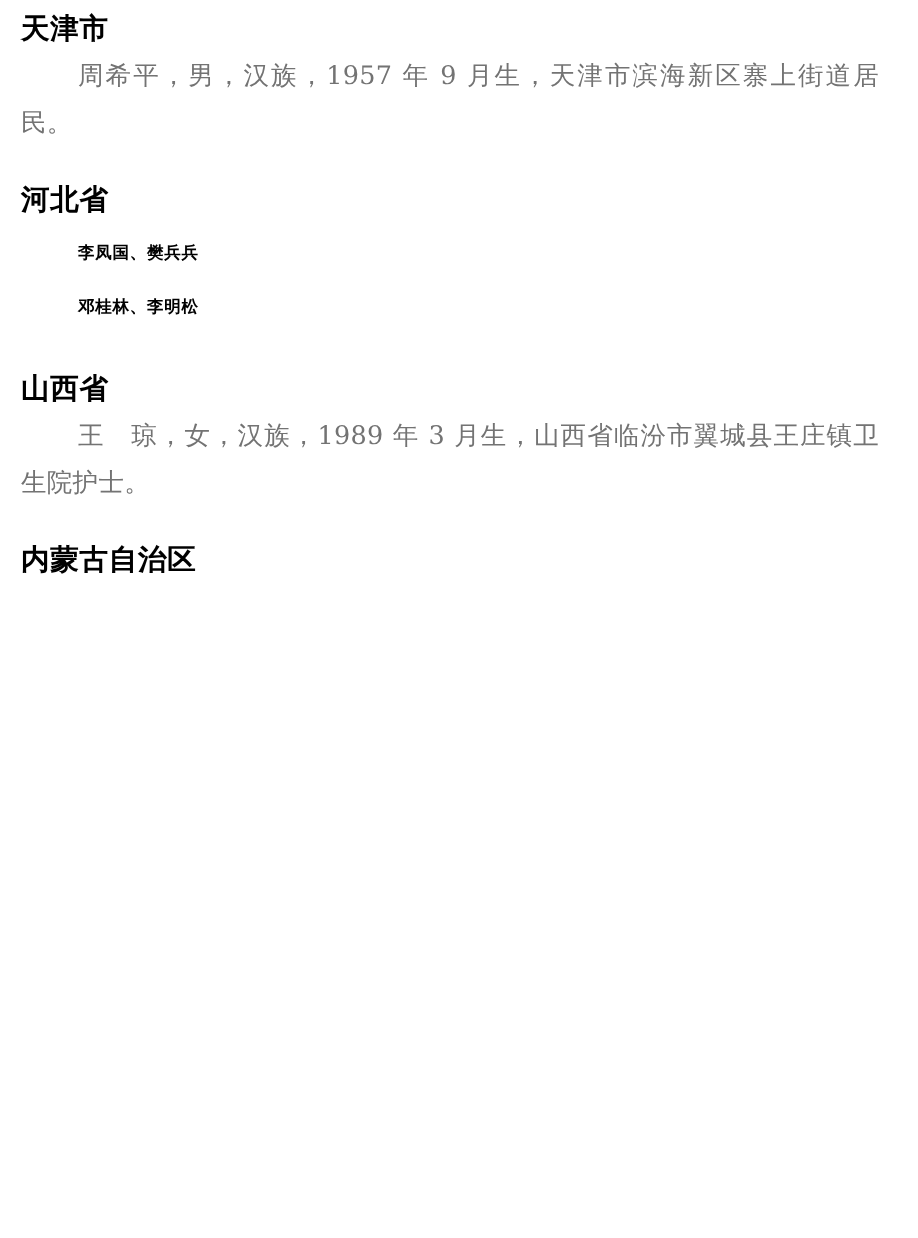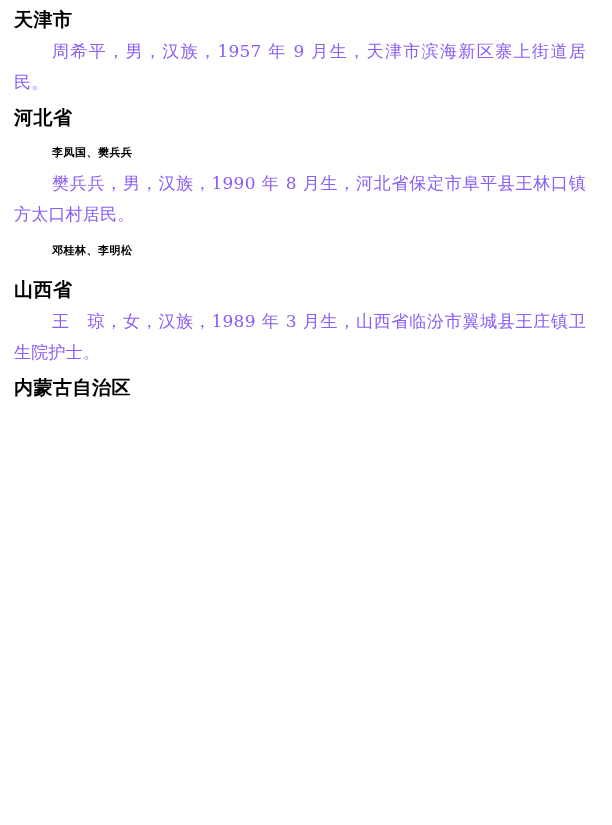--- a/index.html
+++ b/index.html
@@ -24,62 +24,61 @@
   .province {
     font-family: "DejaVu Sans", "Liberation Sans", sans-serif;
     font-weight: bold;
     font-size: 19px;
     line-height: 30px;
     letter-spacing: 0.5px;
     margin: 0 0 2px 0;
     color: #000000;
   }
   .province.spaced {
-    margin-top: 4px;
+    margin-top: 20px;
   }
   .namehead {
     font-family: "DejaVu Sans", "Liberation Sans", sans-serif;
     font-weight: bold;
     font-size: 11px;
     line-height: 30px;
     letter-spacing: 0.5px;
     margin: 6px 0 0 0;
     text-indent: 38px;
     color: #000000;
   }
   .para {
     font-size: 17px;
     line-height: 31px;
     letter-spacing: 0.2px;
     margin: 0;
     text-indent: 38px;
     text-align: justify;
     text-justify: inter-ideograph;
-    color: #8b5cf6;
+    color: #737373;
   }
   .block {
     margin-bottom: 0px;
   }
   .gap-sm { height: 4px; }
 </style>
 </head>
 <body>
 
 <div class="page">
 
   <div class="block">
     <h2 class="province">天津市</h2>
     <p class="para">周希平，男，汉族，1957 年 9 月生，天津市滨海新区寨上街道居民。</p>
   </div>
 
   <div class="block">
     <h2 class="province spaced">河北省</h2>
 
     <h3 class="namehead">李凤国、樊兵兵</h3>
-    <p class="para">樊兵兵，男，汉族，1990 年 8 月生，河北省保定市阜平县王林口镇方太口村居民。</p>
 
     <h3 class="namehead">邓桂林、李明松</h3>
     <div class="gap-sm"></div>
   </div>
 
   <div class="block">
     <h2 class="province spaced">山西省</h2>
     <p class="para">王　琼，女，汉族，1989 年 3 月生，山西省临汾市翼城县王庄镇卫生院护士。</p>
   </div>
 

